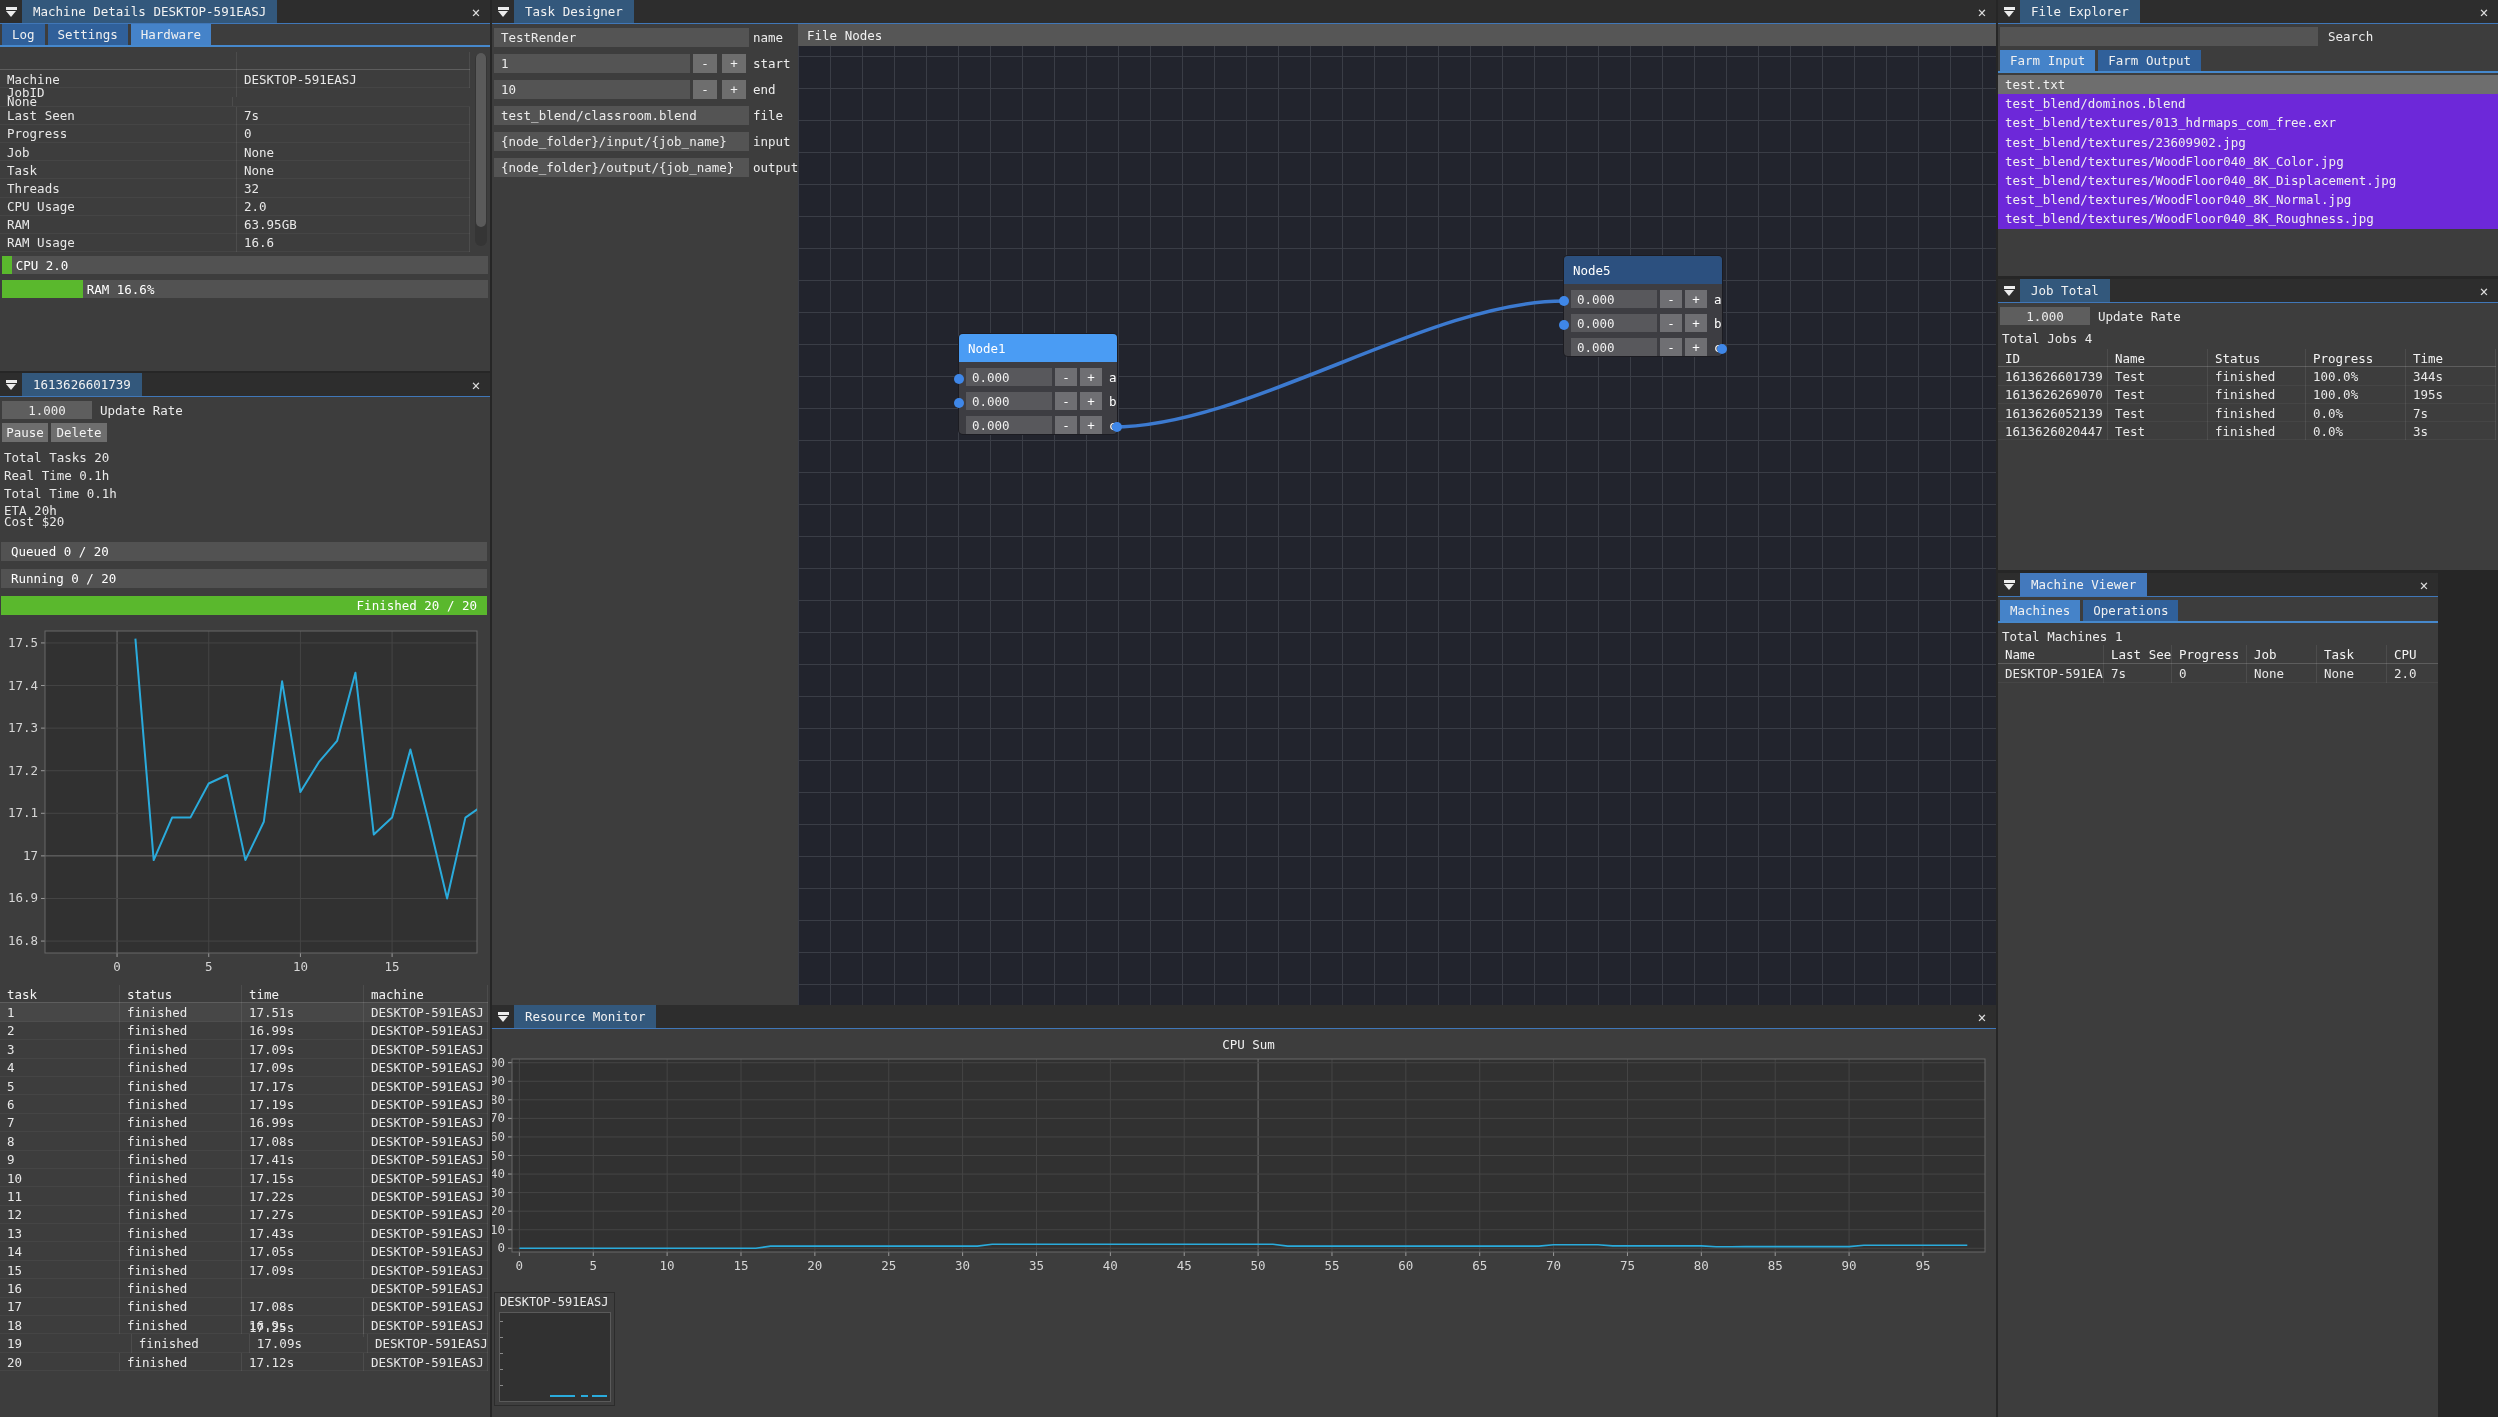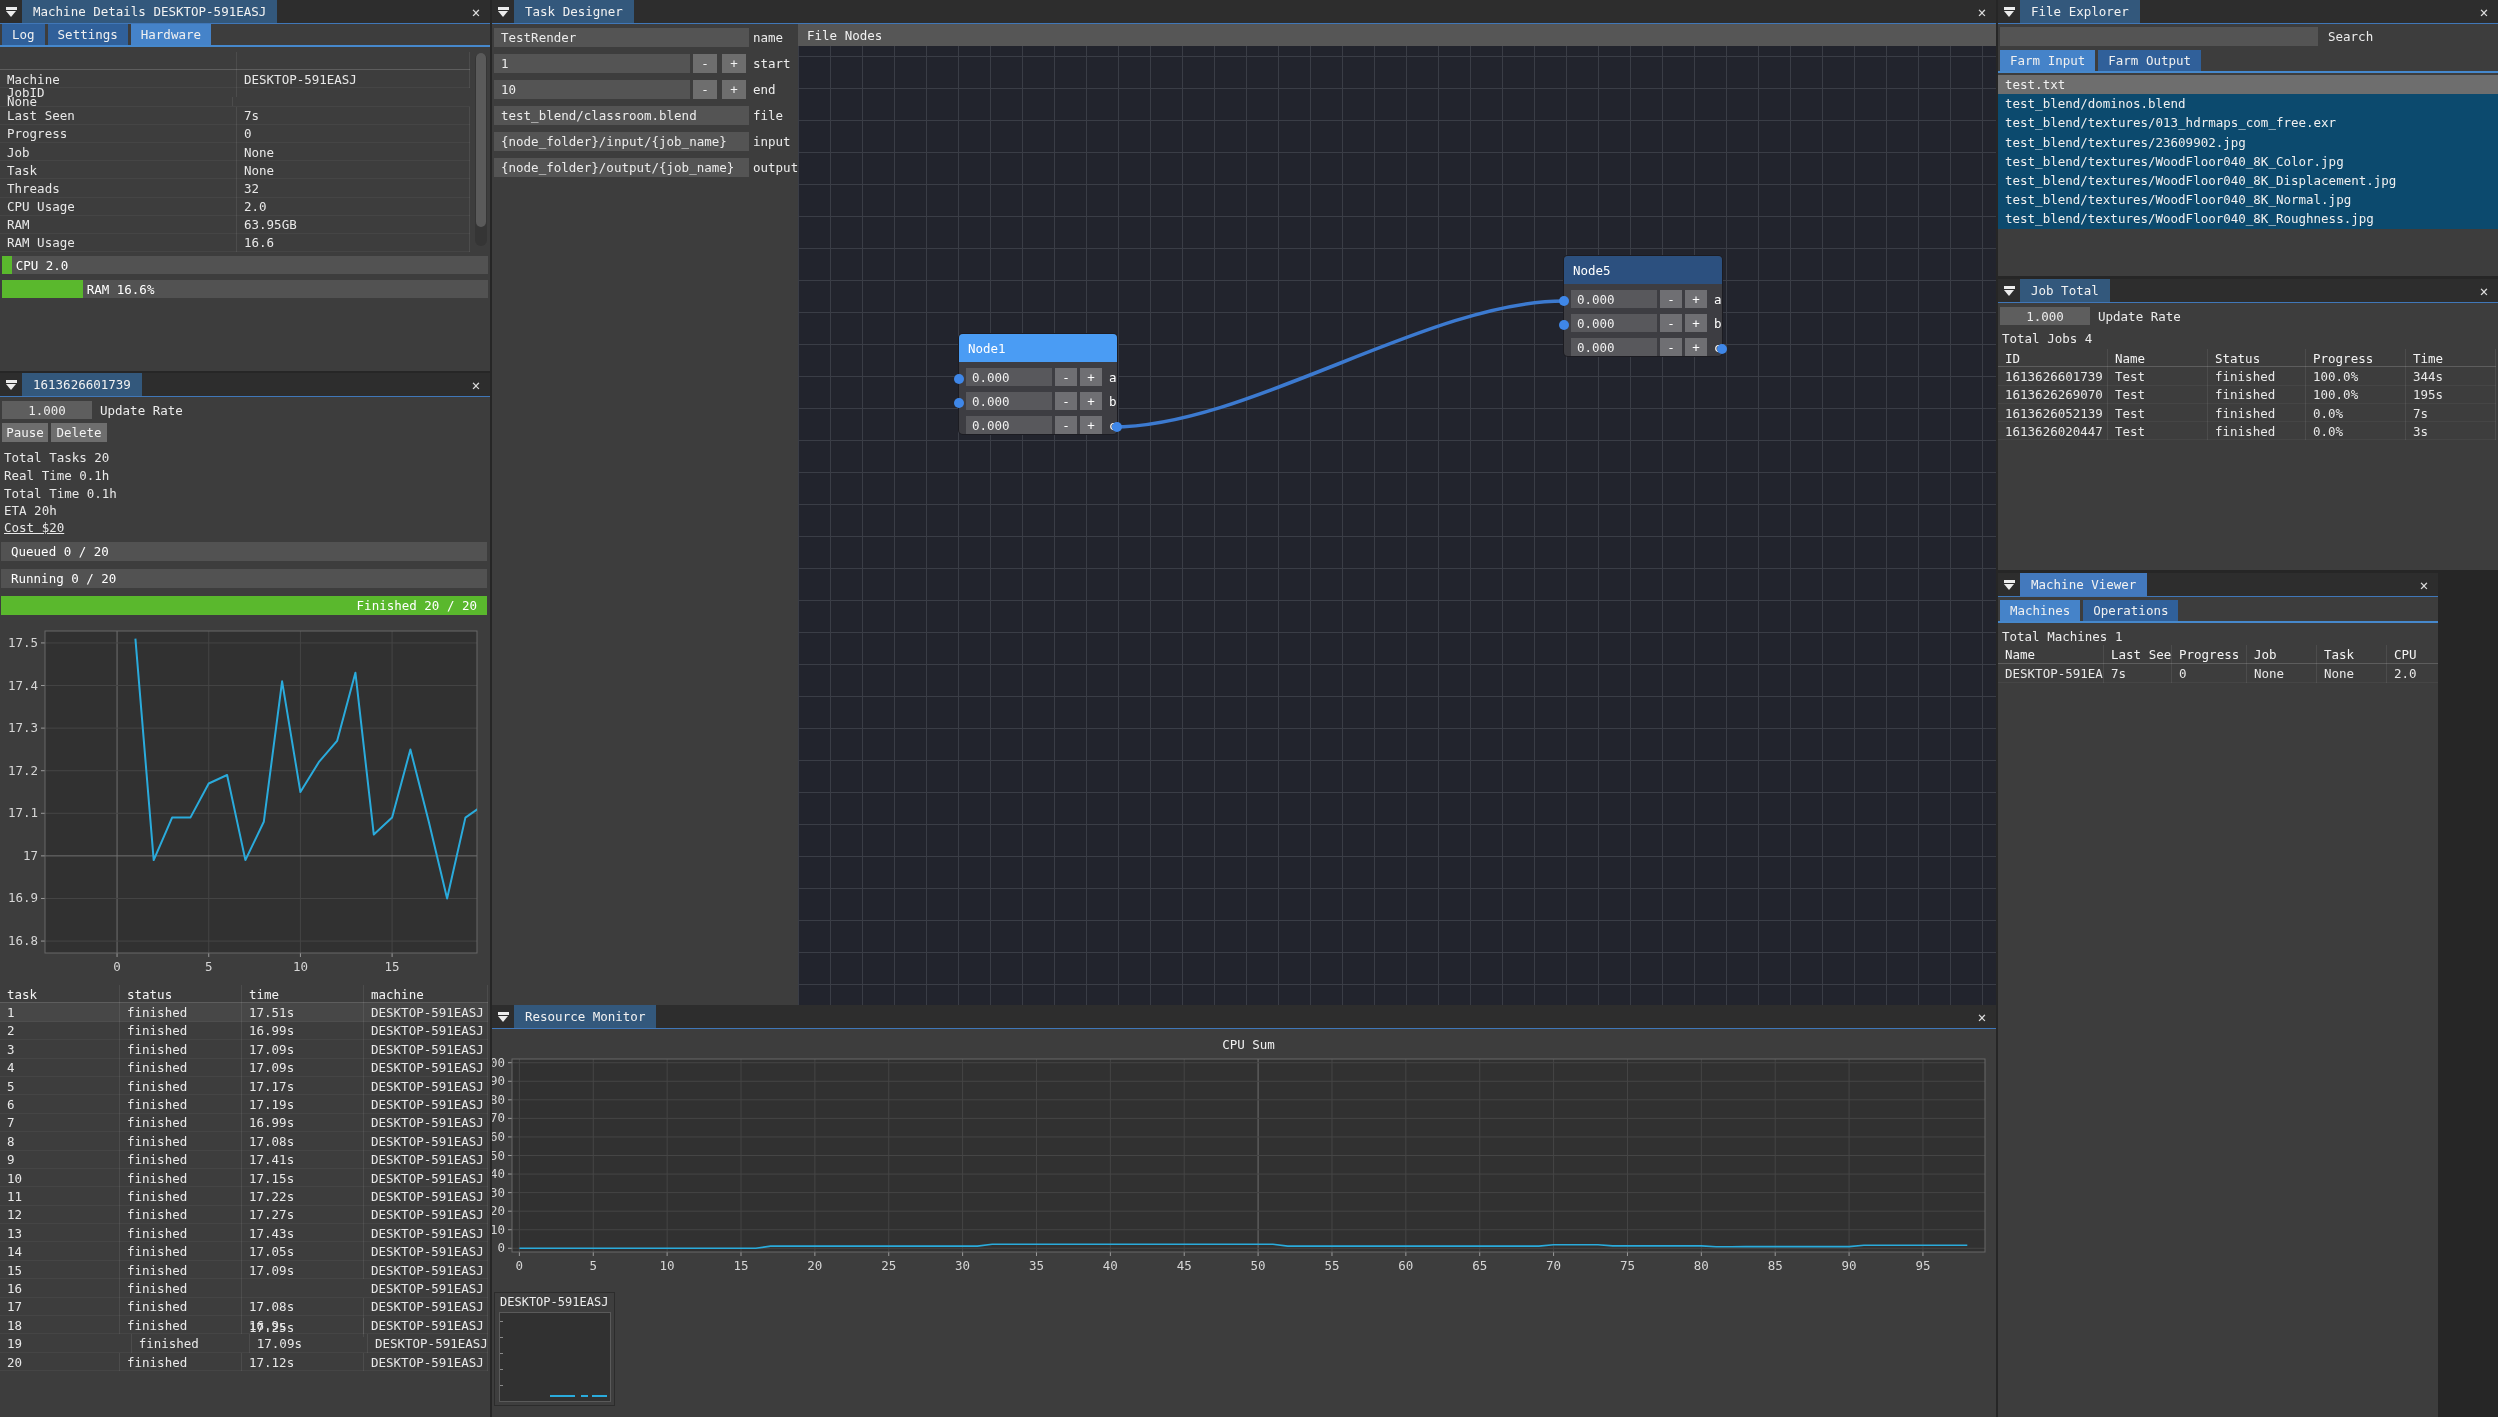--- a/index.html
+++ b/index.html
@@ -27,21 +27,21 @@
   .dtable{position:absolute;}
   .trow{display:flex;box-sizing:border-box;border-bottom:1px solid rgba(255,255,255,0.045);}
   .trow.thead{border-bottom:1px solid #5d5d5d;}
   .trow.sel{background:#474747;}
   .tcell{box-sizing:border-box;padding-left:7px;display:flex;align-items:center;border-right:1px solid rgba(255,255,255,0.08);overflow:hidden;white-space:nowrap;}
   .thead .tcell{color:#f4f4f4;}
   .chartbox{position:absolute;}
   .chart-title{position:absolute;display:flex;justify-content:center;color:#f0f0f0;}
   .vscroll{position:absolute;width:12px;background:#353535;border-radius:6px;}
   .vscroll .vthumb{position:absolute;left:1px;right:1px;background:#5a5a5a;border-radius:5px;}
-  .filelist{position:absolute;background:#0c4a6e;overflow:hidden;}
+  .filelist{position:absolute;background:#6d28d9;overflow:hidden;}
   .fitem{height:19.2px;display:flex;align-items:center;padding-left:7px;white-space:nowrap;color:#f0f0f0;cursor:pointer;}
   .fitem.sel{background:#6e6e6e;}
   .node-editor{position:absolute;background:#22242d;
     background-image:linear-gradient(#3a3d46 1px,transparent 1px),linear-gradient(90deg,#3a3d46 1px,transparent 1px);
     background-size:32px 32px;}
   .ne-header{position:absolute;left:0;top:0;right:0;height:22px;background:#565656;display:flex;align-items:center;padding-left:9px;color:#f2f2f2;}
   .gnode{position:absolute;width:158px;background:#3d3d42;border-radius:4px;box-shadow:0 0 0 1px #1c1c22;}
   .nhead{height:28px;display:flex;align-items:center;padding:0 9px;color:#fff;border-radius:4px 4px 0 0;cursor:move;}
   .nrow{position:relative;display:flex;align-items:center;height:18px;margin:6px 7px 0 7px;gap:3px;}
   .nval{flex:0 0 86px;background:#58585c;height:18px;display:flex;align-items:center;padding-left:6px;box-sizing:border-box;color:#f0f0f0;}
@@ -157,21 +157,21 @@
         <span>Pause</span>
       </div>
     <div class="sbtn" style="left:51px;top:50px;width:56px;height:19px;">
         <span>Delete</span>
       </div>
     <div id="job-stats">
         <div class="statline" style="left: 4px; top: 76px; height: 17px;">Total Tasks 20</div>
         <div class="statline" style="left: 4px; top: 93.8px; height: 17px;">Real Time 0.1h</div>
         <div class="statline" style="left: 4px; top: 111.6px; height: 17px;">Total Time 0.1h</div>
         <div class="statline" style="left: 4px; top: 129.4px; height: 17px;">ETA 20h</div>
-        <div class="statline" style="left: 4px; top: 146px; height: 17px; text-decoration: underline;">Cost $20</div>
+        <div class="statline" style="left: 4px; top: 140px; height: 17px;">Cost $20</div>
       </div>
     <div id="job-bars">
         <div class="pbar" style="left: 1px; top: 169px; width: 486px; height: 19px;">
           <div class="fill" style="width: 0%;"></div>
           <div class="blbl" style="left: 10px;">Queued 0 / 20</div>
         </div>
         <div class="pbar" style="left: 1px; top: 196px; width: 486px; height: 19px;">
           <div class="fill" style="width: 0%;"></div>
           <div class="blbl" style="left: 10px;">Running 0 / 20</div>
         </div>

